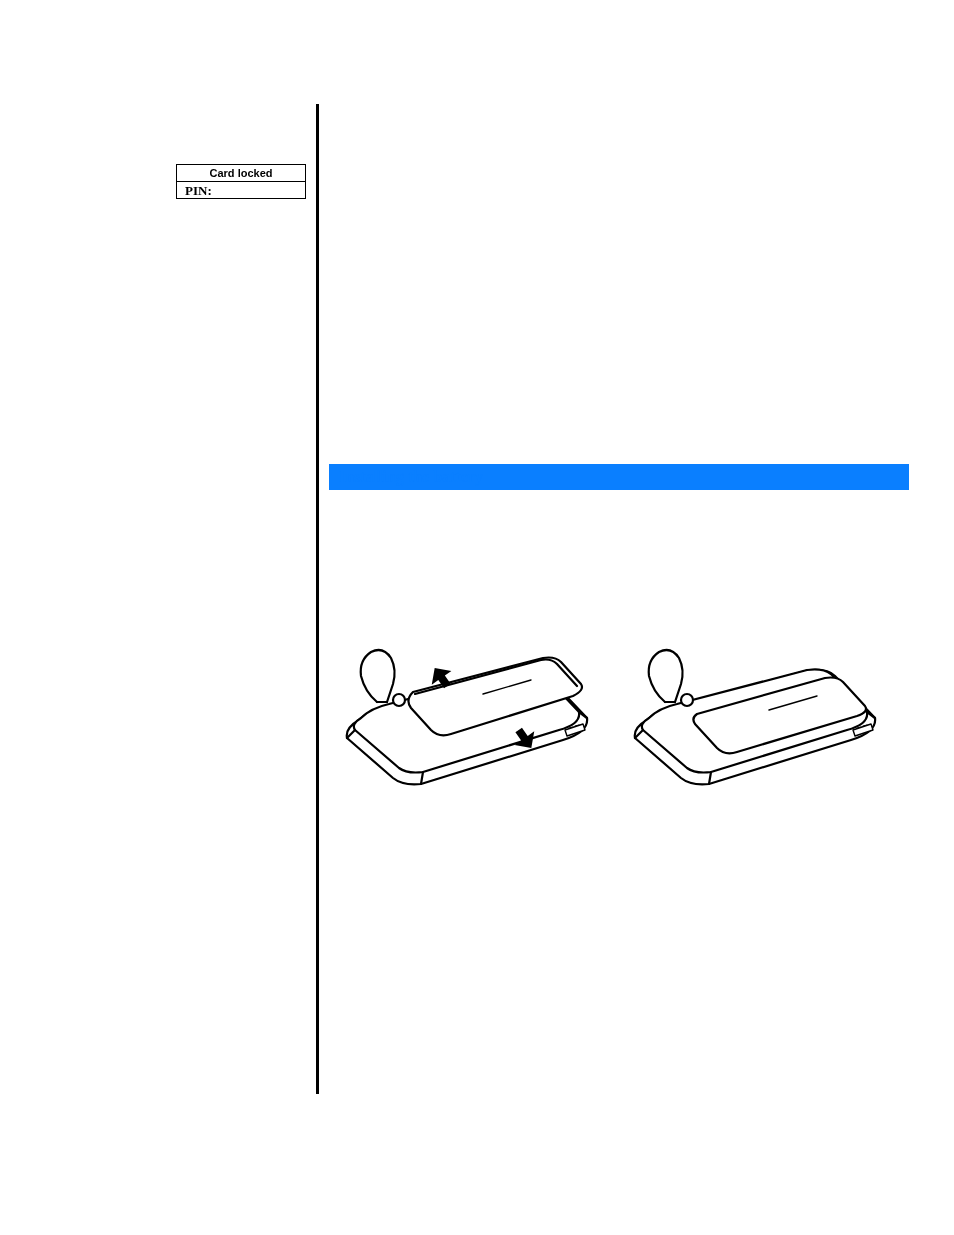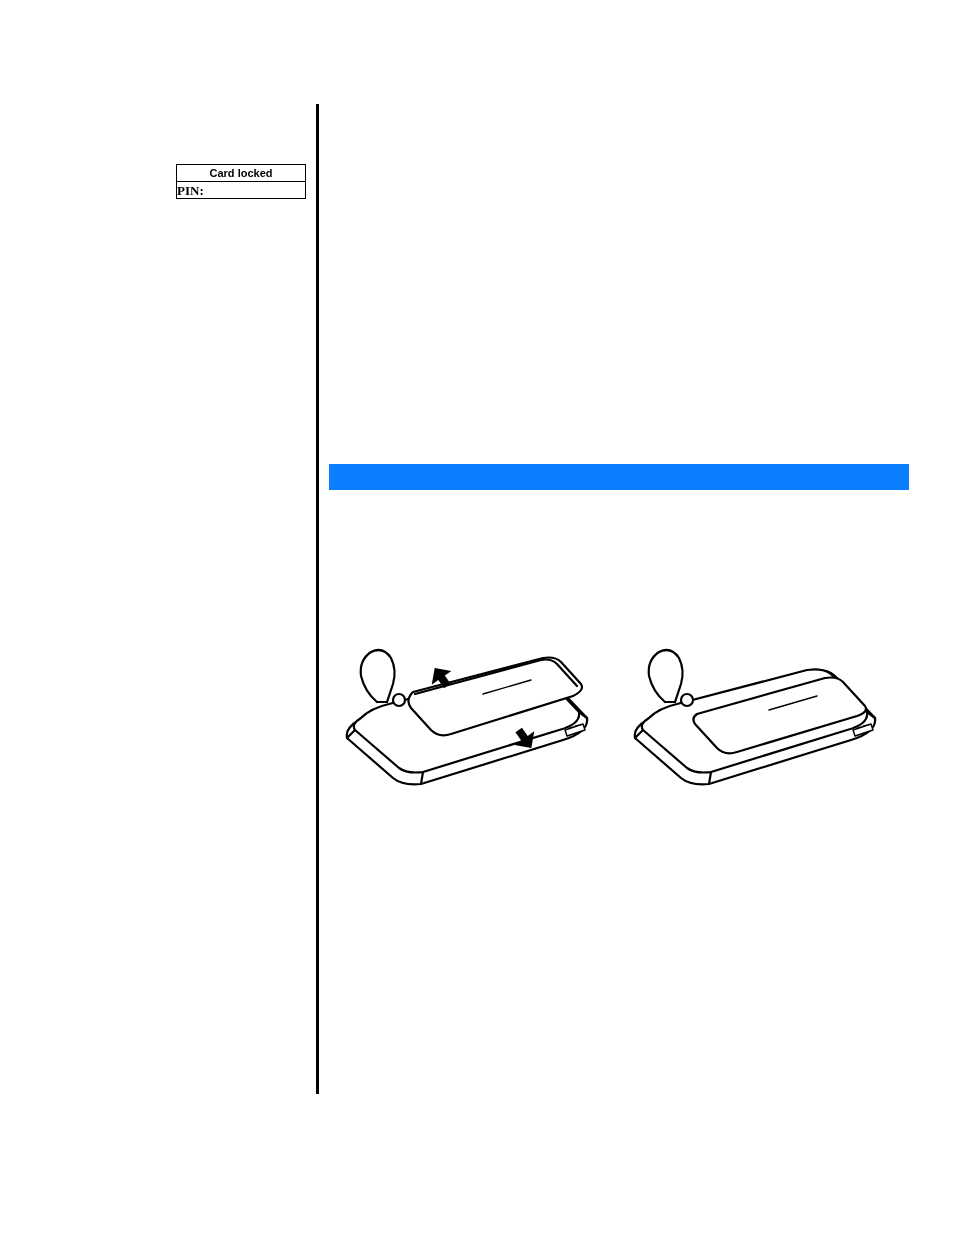--- a/index.html
+++ b/index.html
@@ -1,20 +1,20 @@
 <!DOCTYPE html>
 <html><head>
 <meta charset="utf-8">
 <style>
   html,body{margin:0;padding:0;background:#fff;font-family:"Times New Roman",Times,serif;color:#000}
   .page{position:relative;width:844px;height:1235px;margin:0 auto}
   .rule{position:absolute;left:261px;top:104px;width:3px;height:990px;background:#000}
   .screen-box{position:absolute;left:121px;top:164px;width:130px}
   .screen-header{border:1px solid #000;text-align:center;font-family:Arial,Helvetica,sans-serif;font-size:11px;font-weight:700;padding:2px 0}
-  .screen-body{border-left:1px solid #000;border-right:1px solid #000;border-bottom:1px solid #000;font-family:"Times New Roman",serif;font-size:13px;font-weight:700;padding:1px 0;height:14px}
+  .screen-body{border-left:1px solid #000;border-right:1px solid #000;border-bottom:1px solid #000;font-family:"Times New Roman",serif;font-size:13px;font-weight:700;padding:1px 8px;height:14px}
   .p{position:absolute;font-size:14px;line-height:1.35}
   .blue-bar{position:absolute;left:274px;top:464px;width:580px;height:26px;background:#0a7fff}
   .phone{position:absolute}
   .phone svg{display:block}
 </style>
 </head>
 <body>
 
 <div class="page">
   <div class="rule"></div>

